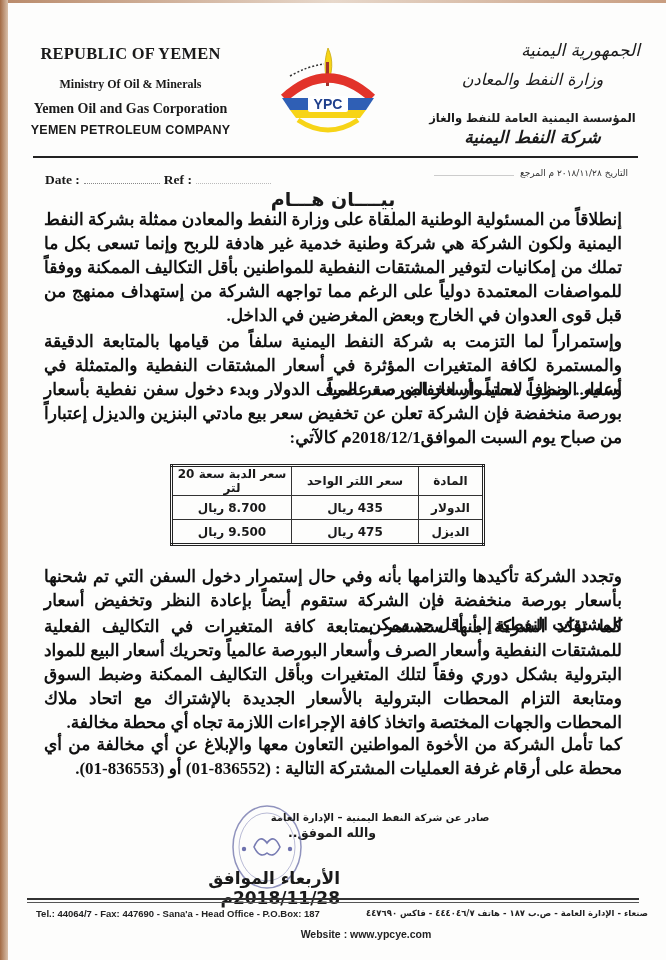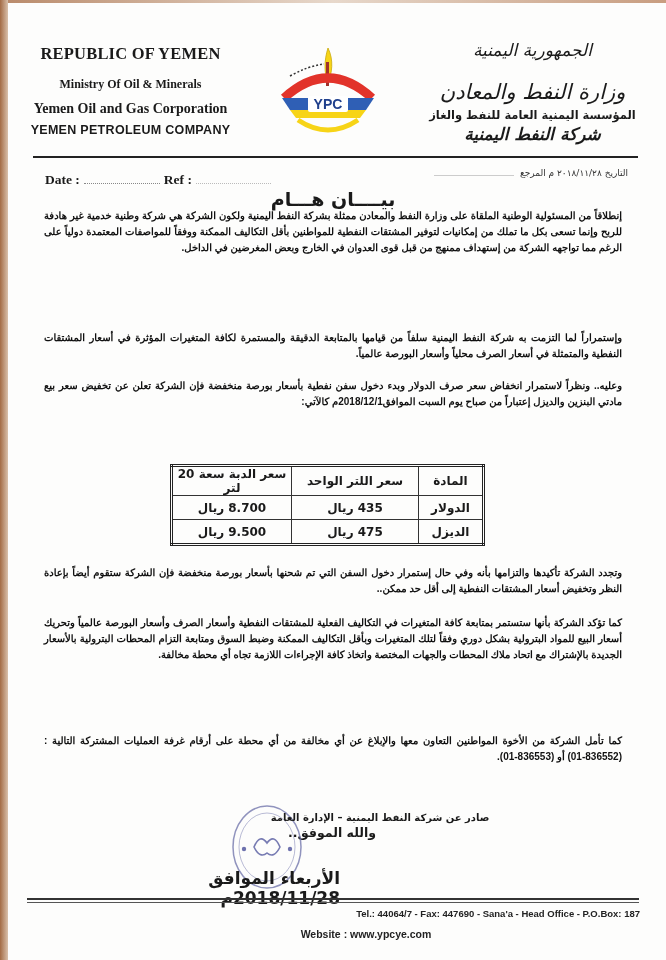--- a/index.html
+++ b/index.html
@@ -10,36 +10,36 @@
 
   .hdr-en { position:absolute; left:28px; top:44px; width:205px; text-align:center; }
   .hdr-en .l1 { font-family:"Liberation Serif", serif; font-weight:bold; font-size:16.5px; letter-spacing:0.2px; margin-bottom:13px; }
   .hdr-en .l2 { font-family:"Liberation Serif", serif; font-weight:bold; font-size:12px; margin-bottom:9px; }
   .hdr-en .l3 { font-family:"Liberation Serif", serif; font-weight:bold; font-size:14px; margin-bottom:6px; }
   .hdr-en .l4 { font-family:"Liberation Sans", sans-serif; font-weight:bold; font-size:12.5px; letter-spacing:0.3px; }
 
   .logo { position:absolute; left:268px; top:40px; width:120px; height:100px; }
 
   .hdr-ar { position:absolute; left:425px; top:40px; width:215px; direction:rtl; text-align:center; }
-  .hdr-ar .a1 { font-family:"DejaVu Serif", serif; font-size:17px; font-style:italic; margin-bottom:20px; }
-  .hdr-ar .a2 { font-family:"DejaVu Serif", serif; font-size:21px; font-style:italic; margin-bottom:4px; }
+  .hdr-ar .a1 { font-family:"DejaVu Serif", serif; font-size:17px; font-style:italic; margin-bottom:10px;text-align:right; }
+  .hdr-ar .a2 { font-family:"DejaVu Serif", serif; font-size:16px; font-style:italic; margin-bottom:22px; }
   .hdr-ar .a3 { font-family:"DejaVu Sans", sans-serif; font-weight:bold; font-size:11.5px; margin-bottom:2px; }
   .hdr-ar .a4 { font-family:"DejaVu Serif", serif; font-weight:bold; font-style:italic; font-size:17px; }
 
   .rule-top { position:absolute; left:33px; top:156px; width:605px; height:2px; background:#222; }
 
   .dateref { position:absolute; top:172px; left:45px; font-family:"Liberation Serif", serif; font-weight:bold; font-size:13.5px; display:flex; align-items:baseline; }
   .dateref .dots { display:inline-block; width:76px; border-bottom:1px dotted #888; margin:0 4px; }
   .dateref .dots2 { display:inline-block; width:75px; border-bottom:1px dotted #bbb; margin-left:4px; }
   .ar-ref { position:absolute; top:168px; left:398px; width:230px; direction:rtl; text-align:right; font-family:"DejaVu Sans", sans-serif; font-size:9px; color:#333; display:flex; align-items:baseline; }
   .ar-ref .line { display:inline-block; width:80px; border-bottom:1px solid #ccc; margin-right:6px; }
 
   .title { position:absolute; top:188px; left:0; width:666px; text-align:center; direction:rtl; font-family:"DejaVu Sans", sans-serif; font-weight:bold; font-size:19px; }
 
-  .body { position:absolute; left:44px; width:578px; direction:rtl; text-align:justify; font-family:Liberation Sans, sans-serif; font-size:10px; line-height:16px; font-weight:bold; color:#111; }
+  .body { position:absolute; left:44px; width:578px; direction:rtl; text-align:justify; font-family:Liberation Serif, serif; font-size:17px; line-height:24px; font-weight:bold; color:#111; }
   .p1 { top:208px; }
   .p2 { top:330px; }
   .p3 { top:378px; }
 
   table.prices { position:absolute; left:170px; top:464px; width:315px; border-collapse:collapse; direction:rtl; border:3px double #222; font-family:"DejaVu Sans", sans-serif; font-size:12px; font-weight:bold; }
   table.prices th, table.prices td { border:1px solid #333; height:23px; text-align:center; padding:0 4px; }
   table.prices th { height:26px; }
   table.prices .c-mat { width:55px; }
   table.prices .c-lit { width:118px; }
 
@@ -47,21 +47,21 @@
   .p5 { top:615px; }
   .p6 { top:733px; }
   .closing { position:absolute; top:784px; left:0; width:376px; text-align:right; direction:rtl; font-family:"DejaVu Sans", sans-serif; font-weight:bold; font-size:12.5px;margin-top:41px; }
   .issuer { position:absolute; top:812px; left:150px; width:460px; text-align:center; direction:rtl; font-family:"DejaVu Sans", sans-serif; font-weight:bold; font-size:10px; }
   .issued-date { position:absolute; top:868px; left:110px; width:230px; text-align:right; direction:rtl; font-family:"DejaVu Sans", sans-serif; font-weight:bold; font-size:17px; }
 
   .stamp { position:absolute; left:230px; top:803px; width:75px; height:88px; }
 
   .rule-bottom1 { position:absolute; left:27px; top:898px; width:612px; height:2px; background:#333; }
   .rule-bottom2 { position:absolute; left:27px; top:902px; width:612px; height:1px; background:#555; }
-  .footer { position:absolute; top:908px; left:28px; width:612px; display:flex; justify-content:flex-end; font-family:"Liberation Sans", sans-serif; font-size:9.5px; font-weight:bold; color:#222; }
+  .footer { position:absolute; top:908px; left:36px; width:612px; display:flex; justify-content:space-between; font-family:"Liberation Sans", sans-serif; font-size:9.5px; font-weight:bold; color:#222; }
   .footer .ar { direction:rtl; font-family:"DejaVu Sans", sans-serif; font-size:8.5px; }
   .website { position:absolute; top:928px; left:0; width:666px; text-align:center; font-family:"Liberation Sans", sans-serif; font-size:10.5px; font-weight:bold; color:#222;padding-left:33px; }
 </style>
 </head>
 <body>
 
 <div class="top-edge"></div>
 <div class="page-edge"></div>
 <div class="sheet"></div>
 
@@ -146,14 +146,15 @@
   <circle cx="60" cy="46" r="2.2" fill="#4a4f9a" opacity="0.8"></circle>
 </svg>
 
 <div class="issuer">صادر عن شركة النفط اليمنية – الإدارة العامة</div>
 <div class="issued-date">الأربعاء الموافق 2018/11/28م</div>
 
 <div class="rule-bottom1"></div>
 <div class="rule-bottom2"></div>
 <div class="footer">
   <span>Tel.: 44064/7 - Fax: 447690 - Sana'a - Head Office - P.O.Box: 187</span>
+  <span class="ar">صنعاء - الإدارة العامة - ص.ب ١٨٧ - هاتف ٤٤٤٠٤٦/٧ - فاكس ٤٤٧٦٩٠</span>
 </div>
 <div class="website">Website : www.ypcye.com</div>
 
 </body></html>

